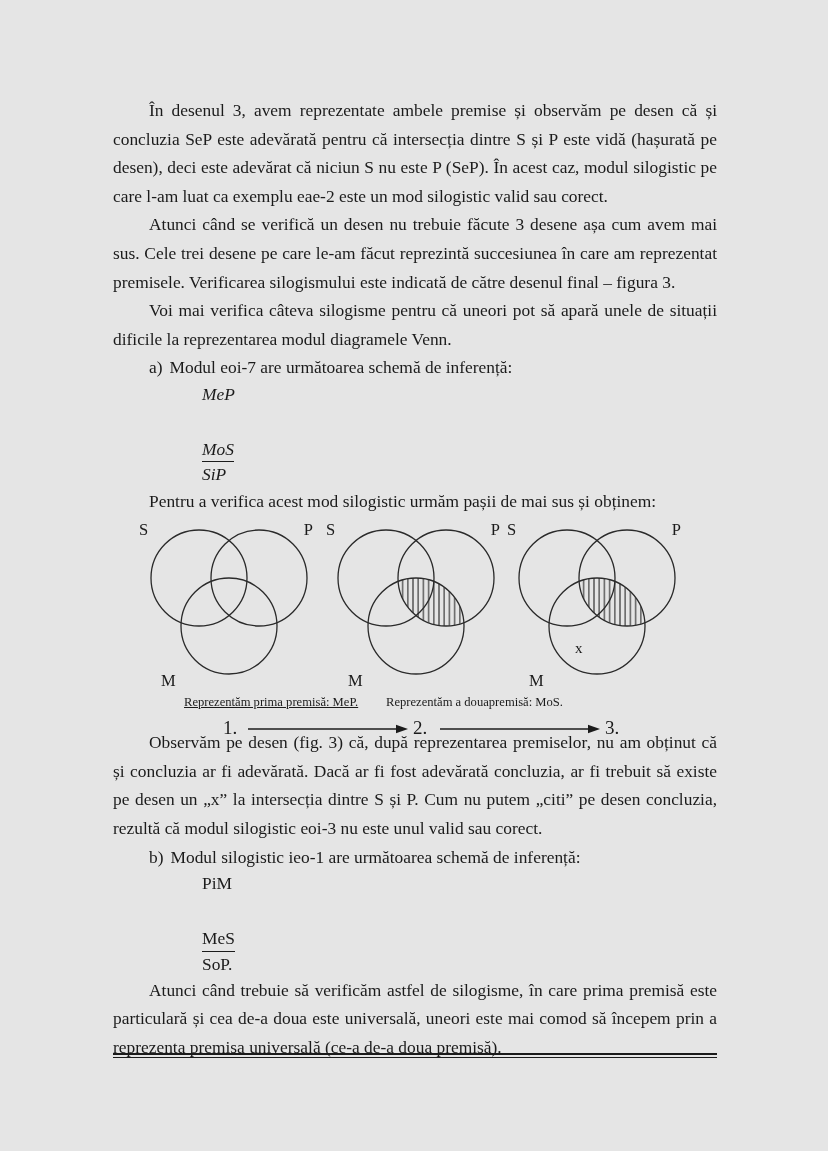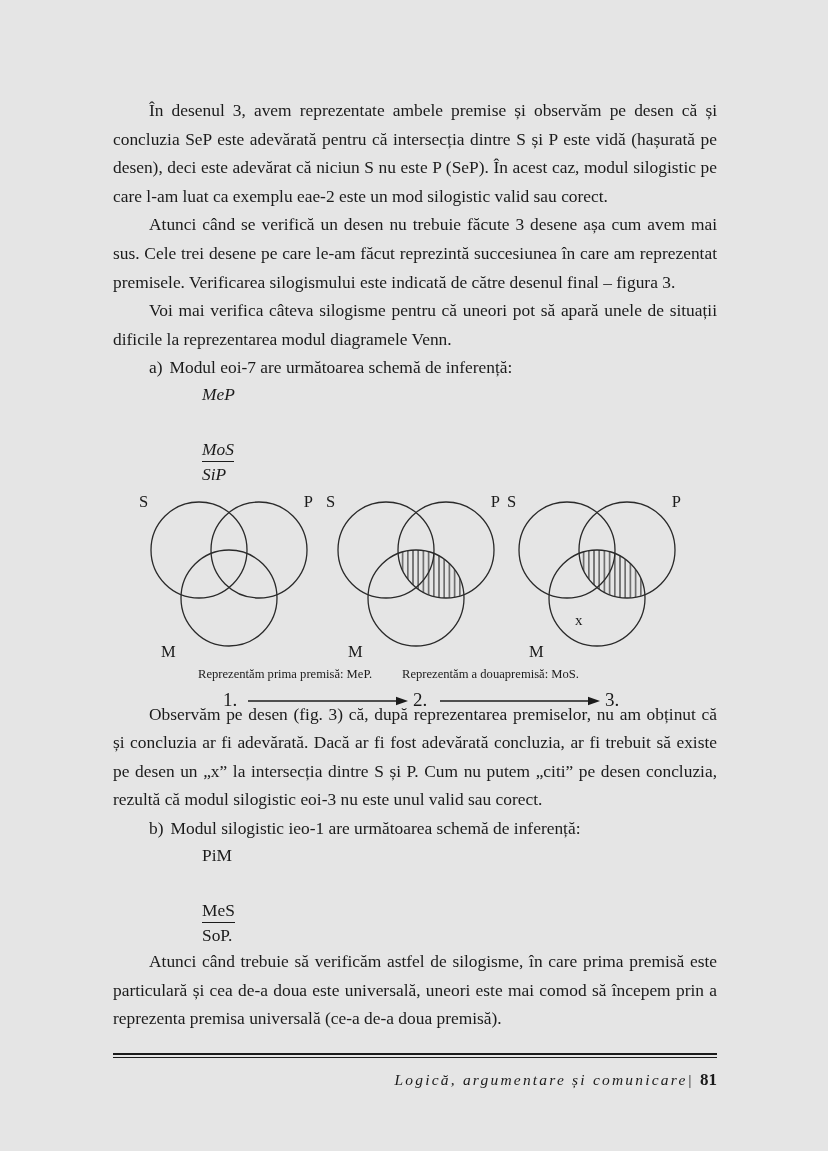--- a/index.html
+++ b/index.html
@@ -187,20 +187,21 @@
     <p class="list-par">
       <span class="marker">a)</span><span>Modul eoi-7 are următoarea schemă de inferență:</span>
     </p>
 
     <div class="syllogism italic">
       <span class="line">MeP</span>
       <span class="line underlined">MoS</span>
       <span class="line">SiP</span>
     </div>
 
+    <p class="lead-line">Pentru a verifica acest mod silogistic urmăm pașii de mai sus și obținem:</p>
 
     <div class="figure">
 
       <div class="venn-row">
 
         <div class="venn" style="left:22px;">
           <svg width="186" height="180" viewBox="0 0 186 180">
             <circle cx="64" cy="62" r="48" fill="none" stroke="#2a2a2a" stroke-width="1.3"></circle>
             <circle cx="124" cy="62" r="48" fill="none" stroke="#2a2a2a" stroke-width="1.3"></circle>
             <circle cx="94" cy="110" r="48" fill="none" stroke="#2a2a2a" stroke-width="1.3"></circle>
@@ -251,22 +252,22 @@
           </svg>
           <span class="venn-label lab-S">S</span>
           <span class="venn-label lab-P">P</span>
           <span class="venn-label lab-M">M</span>
           <span class="lab-x">x</span>
         </div>
 
       </div>
 
       <div class="caption-row">
-        <span class="caption" style="left:85px; top:0;">Reprezentăm prima premisă: MeP.</span>
-        <span class="caption" style="left:289px; top:0;">Reprezentăm a douapremisă: MoS.</span>
+        <span class="caption" style="left:71px; top:0;text-decoration:underline;">Reprezentăm prima premisă: MeP.</span>
+        <span class="caption" style="left:273px; top:0;">Reprezentăm a douapremisă: MoS.</span>
       </div>
 
       <div class="arrow-row">
         <span class="step-num" style="left:110px;">1.</span>
         <svg class="arrow" style="left:135px;" width="160" height="10" viewBox="0 0 160 10">
           <line x1="0" y1="5" x2="148" y2="5" stroke="#1b1b1b" stroke-width="1.7"></line>
           <polygon points="148,0.8 160,5 148,9.2" fill="#1b1b1b"></polygon>
         </svg>
         <span class="step-num" style="left:300px;">2.</span>
         <svg class="arrow" style="left:327px;" width="160" height="10" viewBox="0 0 160 10">
@@ -291,18 +292,15 @@
     </div>
 
     <p class="body-par">Atunci când trebuie să verificăm astfel de silogisme, în care prima premisă este particulară și cea de-a doua este universală, uneori este mai comod să începem prin a reprezenta premisa universală (ce-a de-a doua premisă).</p>
 
   </div>
 
   <div class="footer">
     <div class="footer-rule-thick"></div>
     <div class="footer-rule-gap"></div>
     <div class="footer-rule-thin"></div>
-    <div class="footer-text">
-      <span class="footer-title">Logică, argumentare și comunicare|</span><span class="footer-page">81</span>
-    </div>
   </div>
 
 </div>
 
 </body></html>

